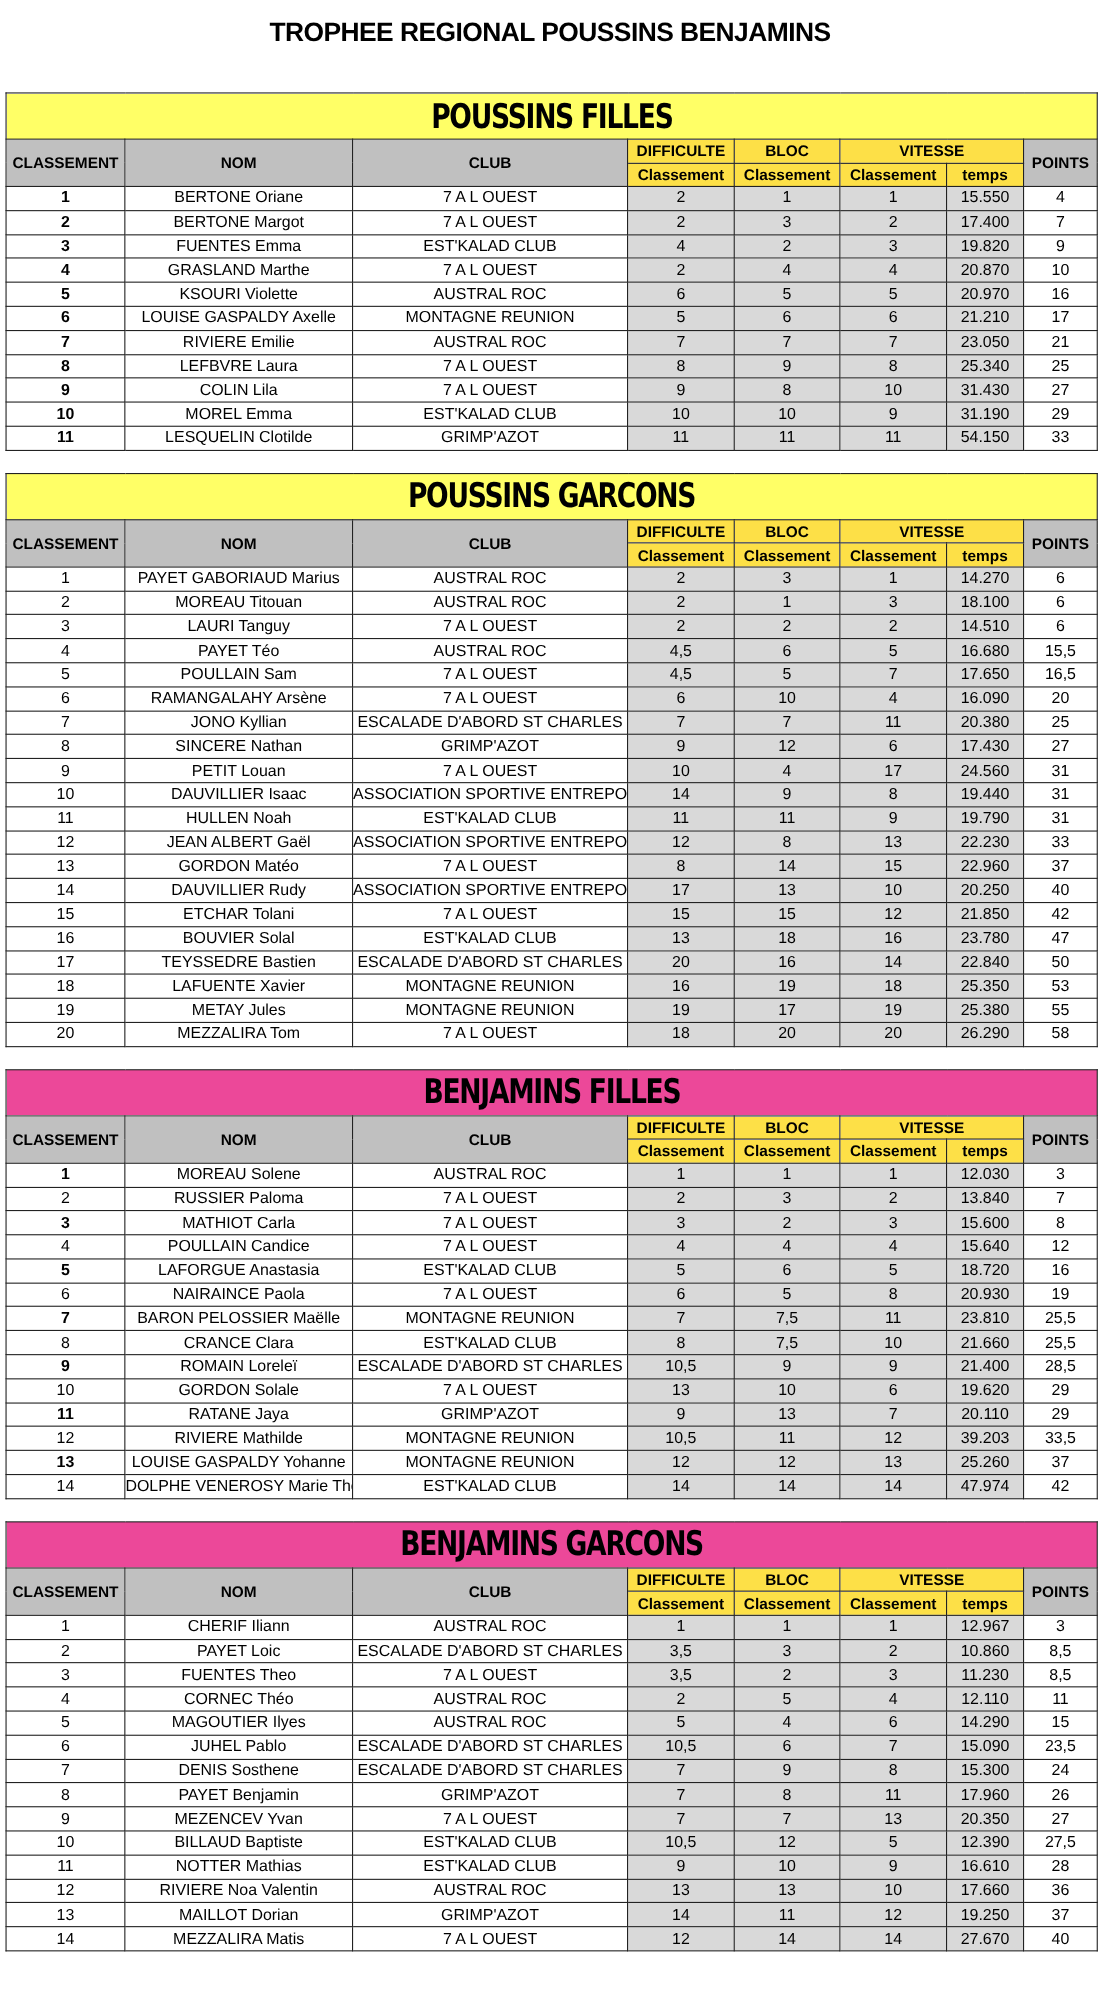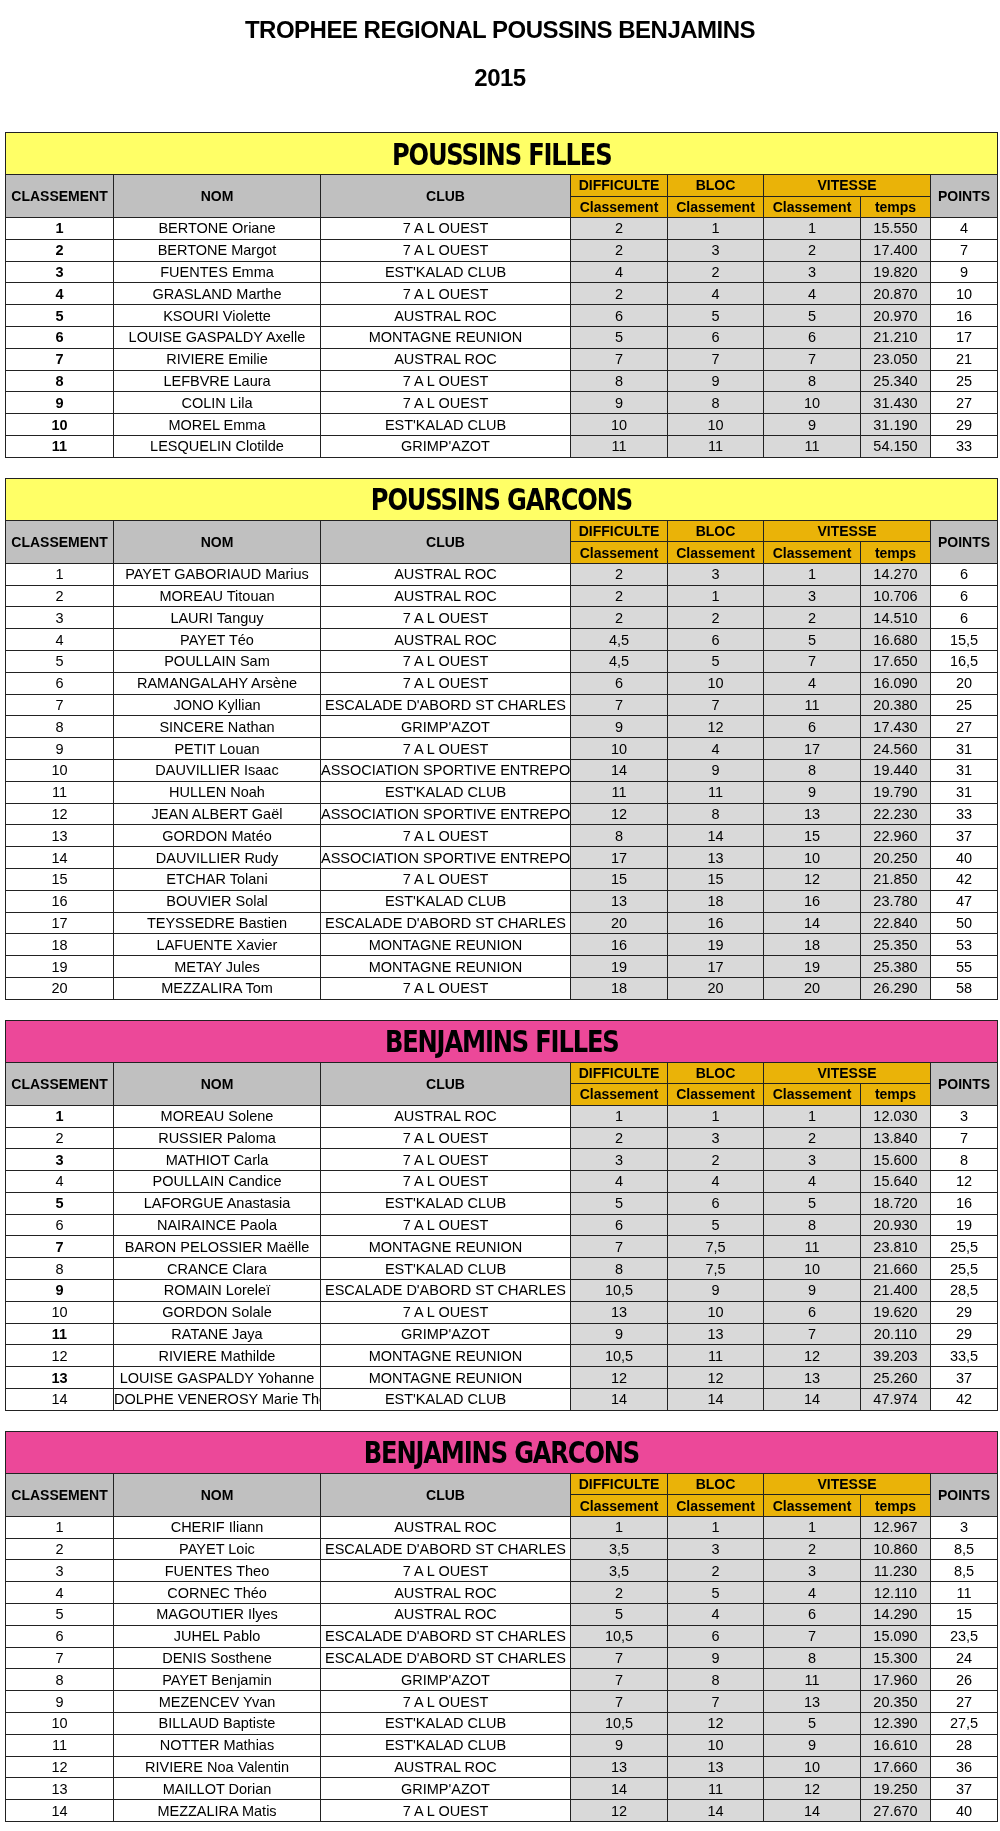--- a/index.html
+++ b/index.html
@@ -20,41 +20,40 @@
   }
   .cat-row th {
     height: 41px; font-family: "DejaVu Sans", sans-serif; font-weight: bold; font-size: 31px;
     letter-spacing: -1.5px; transform-origin: center;
   }
   .cat-row th span { display: inline-block; transform: scaleX(0.78); font-weight: 900; }
   .yellow { background: #ffff66; }
   .orange { background: #ec4899; }
   .hdr th { font-weight: bold; font-size: 14px; height: 20px; }
   .hdr .light { background: #c0c0c0; }
-  .hdr .dark { background: #eab308; }
+  .hdr .dark { background: #fde047; }
   .hdr .tall { height: 42px; }
   .row td { height: 20.8px; background: #fff; }
   .row td.g { background: #d9d9d9; }
   .row td.bold { font-weight: bold; }
   .spacer { height: 20px; }
   col.c-rank { width: 108px; }
   col.c-nom { width: 207px; }
   col.c-club { width: 250px; }
   col.c-diff { width: 97px; }
   col.c-bloc { width: 96px; }
   col.c-vcl { width: 97px; }
   col.c-vt { width: 70px; }
   col.c-pts { width: 67px; }
 </style>
 </head>
 <body>
 
 <div class="doc-title">
   <div>TROPHEE REGIONAL POUSSINS BENJAMINS</div>
-  <div>2015</div>
 </div>
 <div style="height:30px"></div>
 
 <div id="sections">
   <div class="section">
     <table class="results">
       <colgroup>
         <col class="c-rank">
           <col class="c-nom">
           <col class="c-club">
@@ -243,21 +242,21 @@
             <td class="g">14.270</td>
             <td>6</td>
           </tr>
           <tr class="row">
             <td>2</td>
             <td>MOREAU Titouan</td>
             <td>AUSTRAL ROC</td>
             <td class="g">2</td>
             <td class="g">1</td>
             <td class="g">3</td>
-            <td class="g">10.706</td>
+            <td class="g">18.100</td>
             <td>6</td>
           </tr>
           <tr class="row">
             <td>3</td>
             <td>LAURI Tanguy</td>
             <td>7 A L OUEST</td>
             <td class="g">2</td>
             <td class="g">2</td>
             <td class="g">2</td>
             <td class="g">14.510</td>

